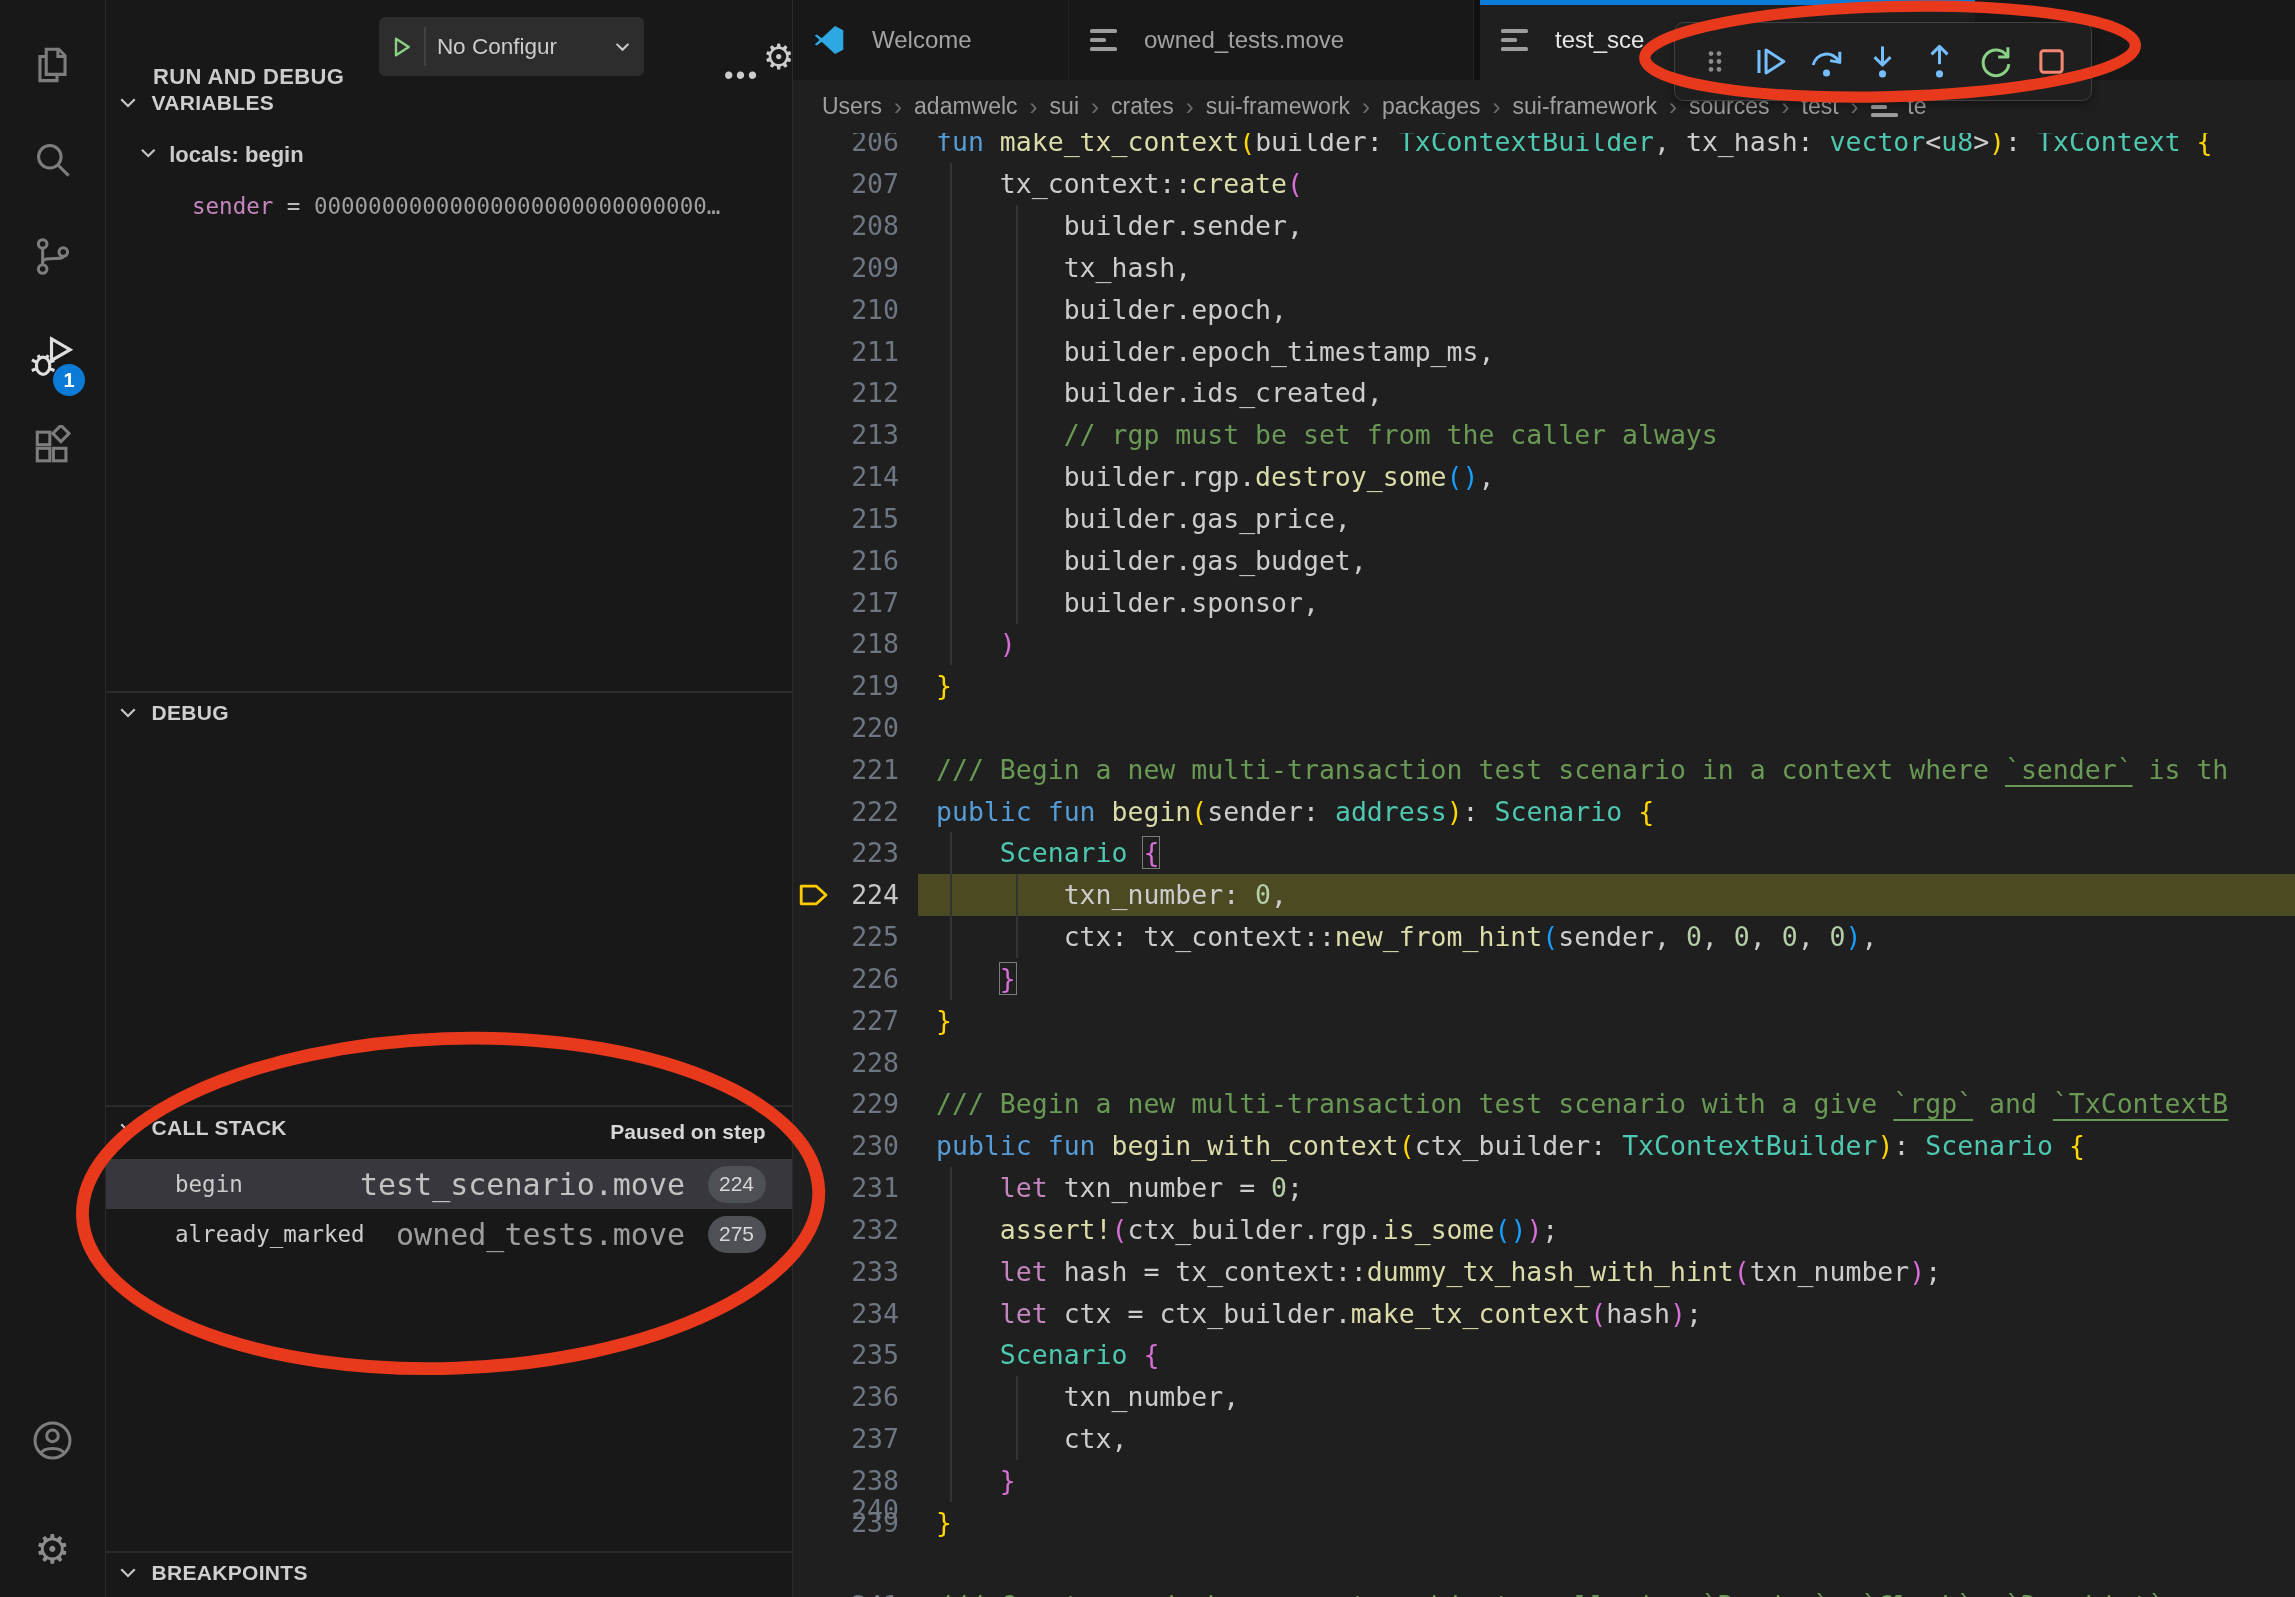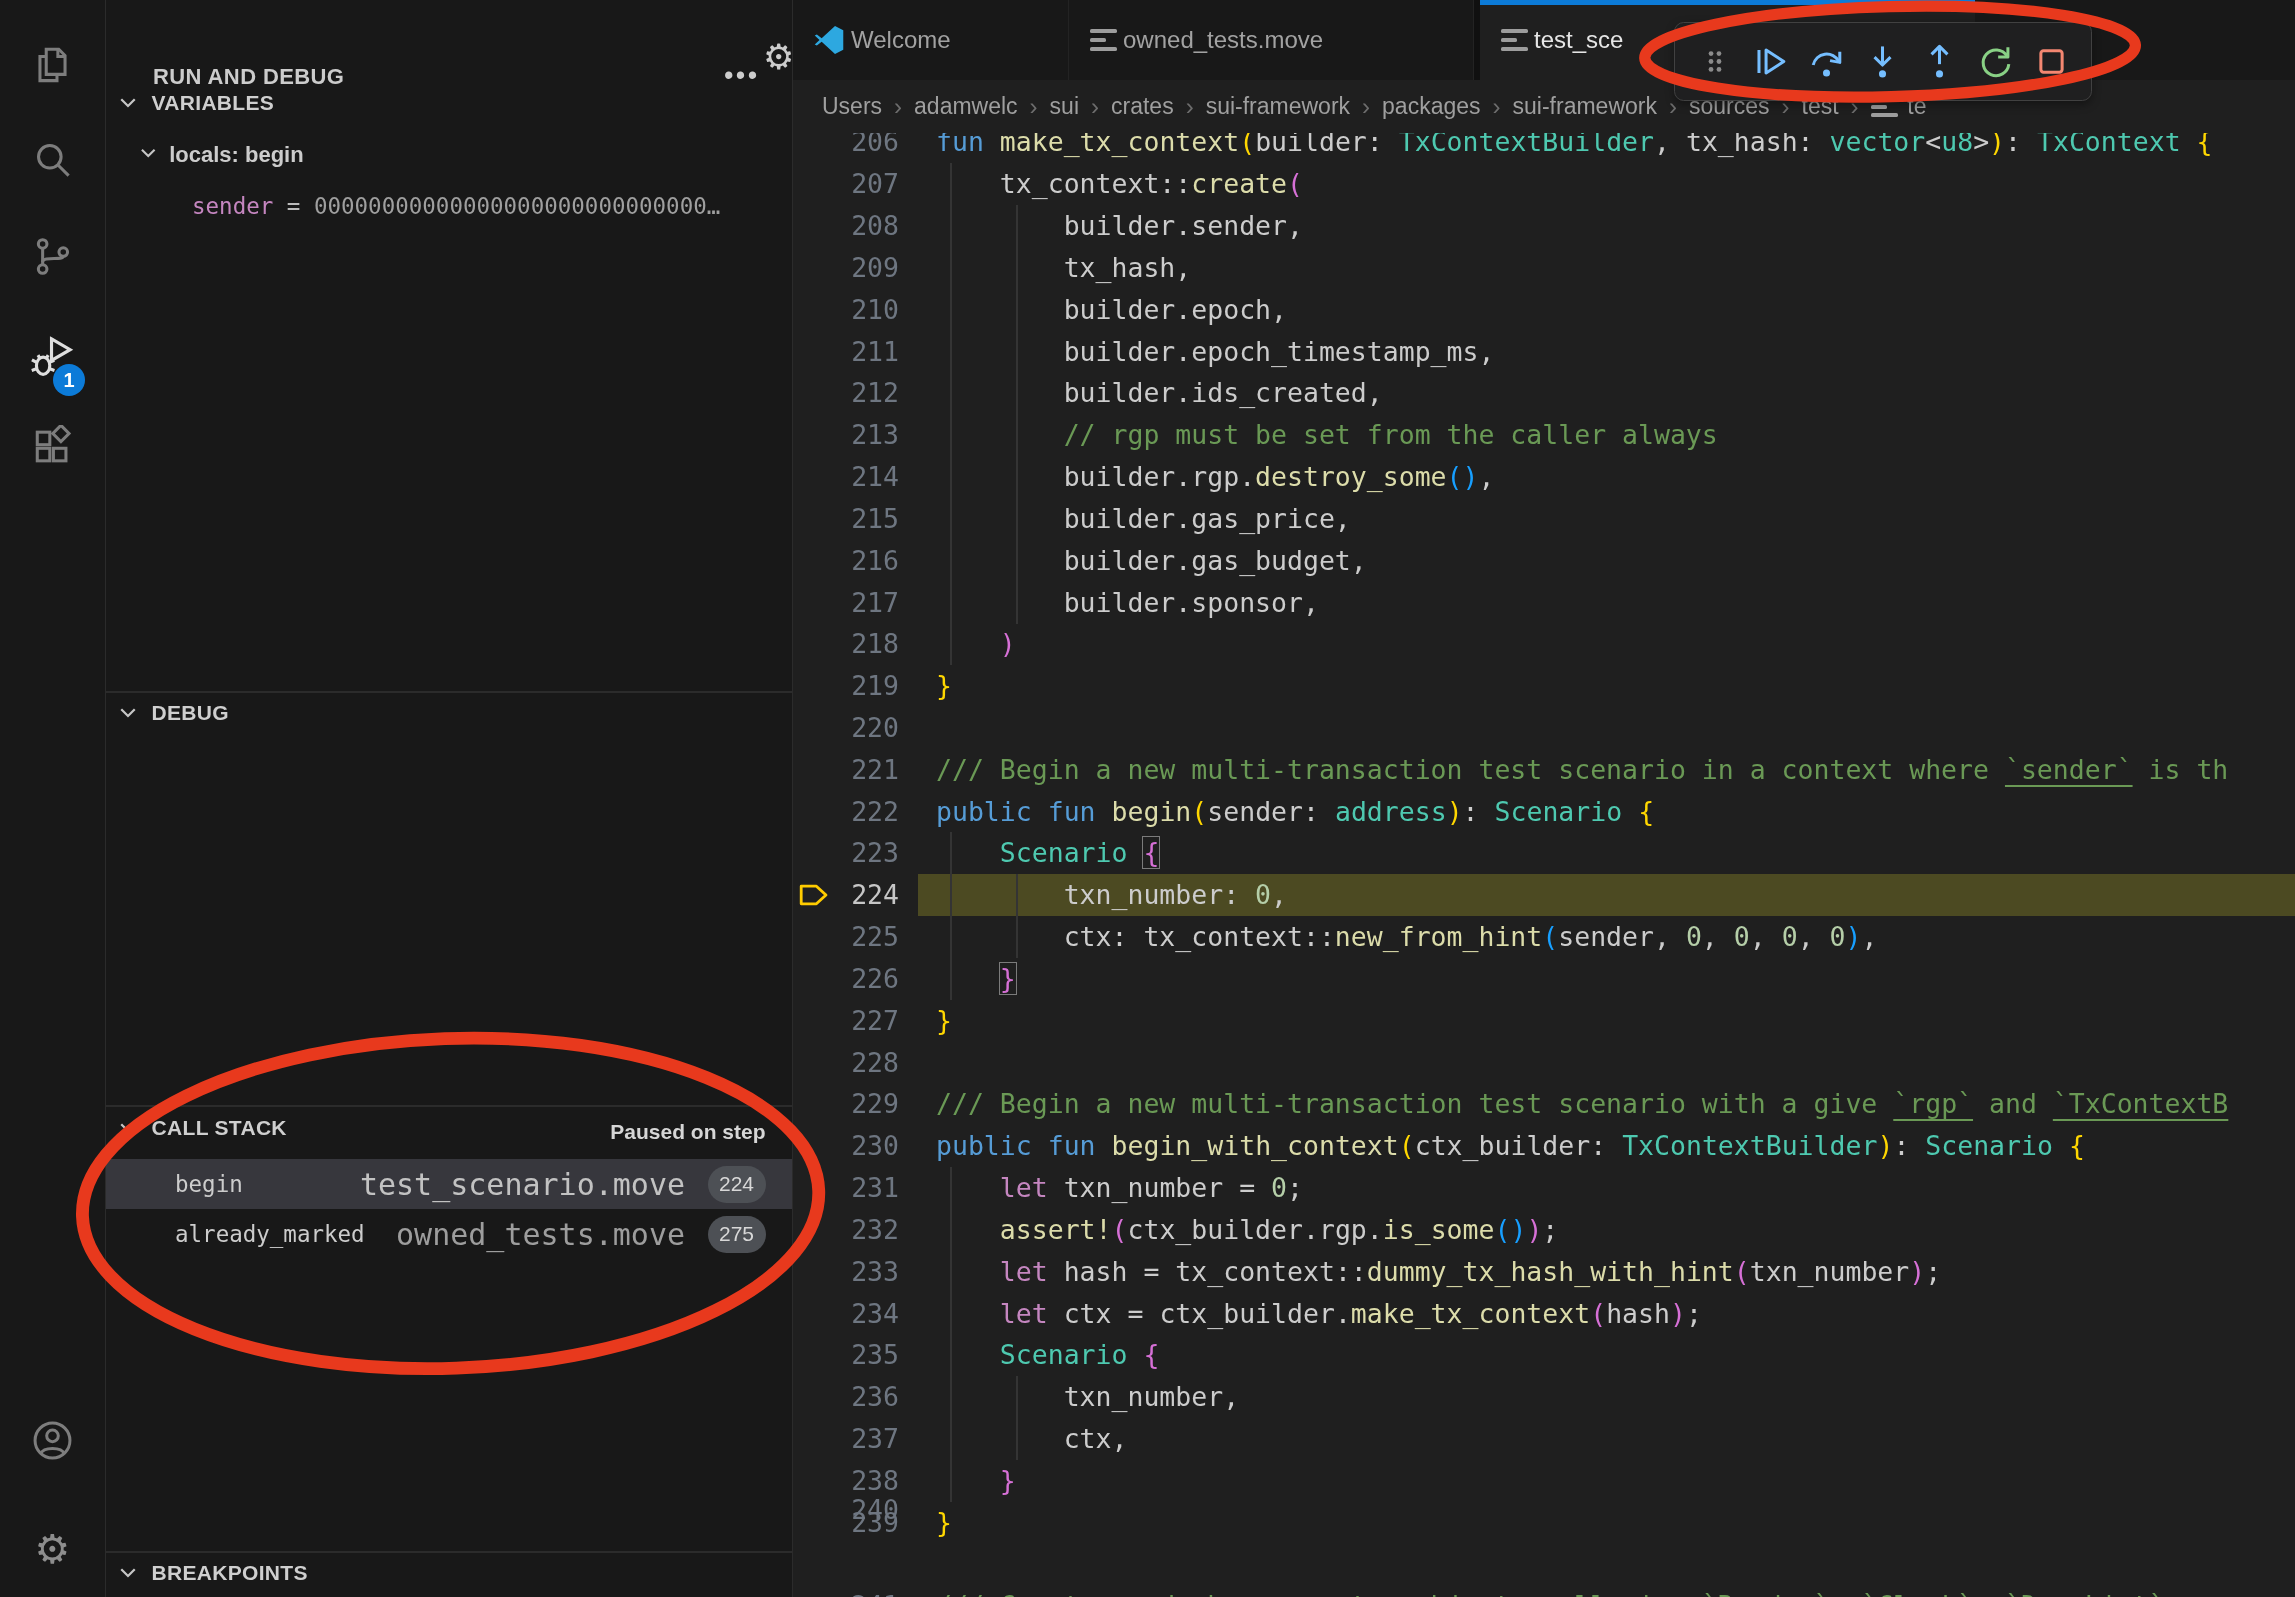--- a/index.html
+++ b/index.html
@@ -34,21 +34,21 @@
   .frame-row{position:absolute;left:0;width:687px;height:50px;display:flex;align-items:center;padding:0 26.5px 0 70px;box-sizing:border-box;}
   .frame-row.selected{background:#37373d;}
   .frame-name{font-size:22.5px;color:#cccccc;margin-right:auto;}
   .frame-file{font-size:30px;color:#9d9d9d;}
   .frame-row.selected .frame-file{color:#c2c2c2;}
   .frame-badge{margin-left:22.5px;min-width:58px;height:37px;border-radius:18.5px;background:#4d5055;color:#d8d8d8;font-size:21px;display:flex;align-items:center;justify-content:center;padding:0 8px;box-sizing:border-box;}
   
   #editor{position:absolute;left:792px;top:0;width:1503px;height:1597px;background:#1f1f1f;}
   #tabbar{position:absolute;left:0;top:0;width:1503px;height:80px;background:#181818;z-index:5;}
   .tab{position:absolute;top:0;height:80px;display:flex;align-items:center;background:#181818;border-right:1.6px solid #232323;box-sizing:border-box;padding-left:21px;}
-  .tab-label{margin-left:6px;font-size:24px;color:#a2a2a2;white-space:nowrap;overflow:hidden;}
+  .tab-label{margin-left:27px;font-size:24px;color:#a2a2a2;white-space:nowrap;overflow:hidden;}
   .tab.active{background:#1f1f1f;border-right:none;}
   .tab.active .tab-label{color:#e6e6e6;}
   .tab-accent{position:absolute;left:0;top:0;right:0;height:4.8px;background:#0c7bd8;}
   .group-div{position:absolute;top:0;height:80px;width:6.4px;background:#101010;}
   .micon{display:inline-flex;flex-direction:column;gap:4.8px;width:27px;}
   .micon i{display:block;height:4px;background:#9d9d9d;border-radius:1.6px;}
   .micon i:nth-child(2){width:60%;}
   #breadcrumbbar{position:absolute;left:0;top:80px;width:1503px;height:53px;background:#1f1f1f;display:flex;align-items:center;padding-left:30px;box-sizing:border-box;z-index:4;overflow:hidden;}
   .crumb{font-size:23px;color:#9f9f9f;margin-right:12px;display:inline-flex;align-items:center;gap:9.7px;white-space:nowrap;}
   .crumb-sep{font-size:24px;color:#6d6d6d;margin-right:12px;}
@@ -125,20 +125,30 @@
         </svg>
     </div>
     <div class="ab-icon" style="top:1507px">
       <span class="gear-glyph">⚙</span>
     </div>
   </aside>
 
   <div id="sidebar">
     <span class="sb-title">RUN AND DEBUG</span>
 
+    <div class="launch-btn">
+      <svg width="24" height="24" viewBox="0 0 16 16" fill="none">
+          <path d="M4 2.5 L12.5 8 L4 13.5 Z" stroke="#89d185" stroke-width="1.6" stroke-linejoin="round"></path>
+        </svg>
+      <span class="launch-div"></span>
+      <span class="launch-label">No Configur</span>
+      <svg width="21" height="21" viewBox="0 0 16 16" fill="none">
+          <path d="M3.5 6 L8 10.5 L12.5 6" stroke="#cccccc" stroke-width="1.6"></path>
+        </svg>
+    </div>
     <span class="hdr-gear"><span class="gear-glyph" style="font-size:35px;color:#cccccc;">⚙</span></span>
     <span class="hdr-more">•••</span>
 
     <div class="sec-hdr" style="top:91px">
       <svg class="sec-chev" width="24" height="24" viewBox="0 0 16 16" fill="none">
           <path d="M3.5 5.5 L8 10 L12.5 5.5" stroke="#c5c5c5" stroke-width="1.5"></path>
         </svg>
       <span class="sec-label">VARIABLES</span>
     </div>
     <div class="sub-row" style="top:142px;padding-left:32px">

